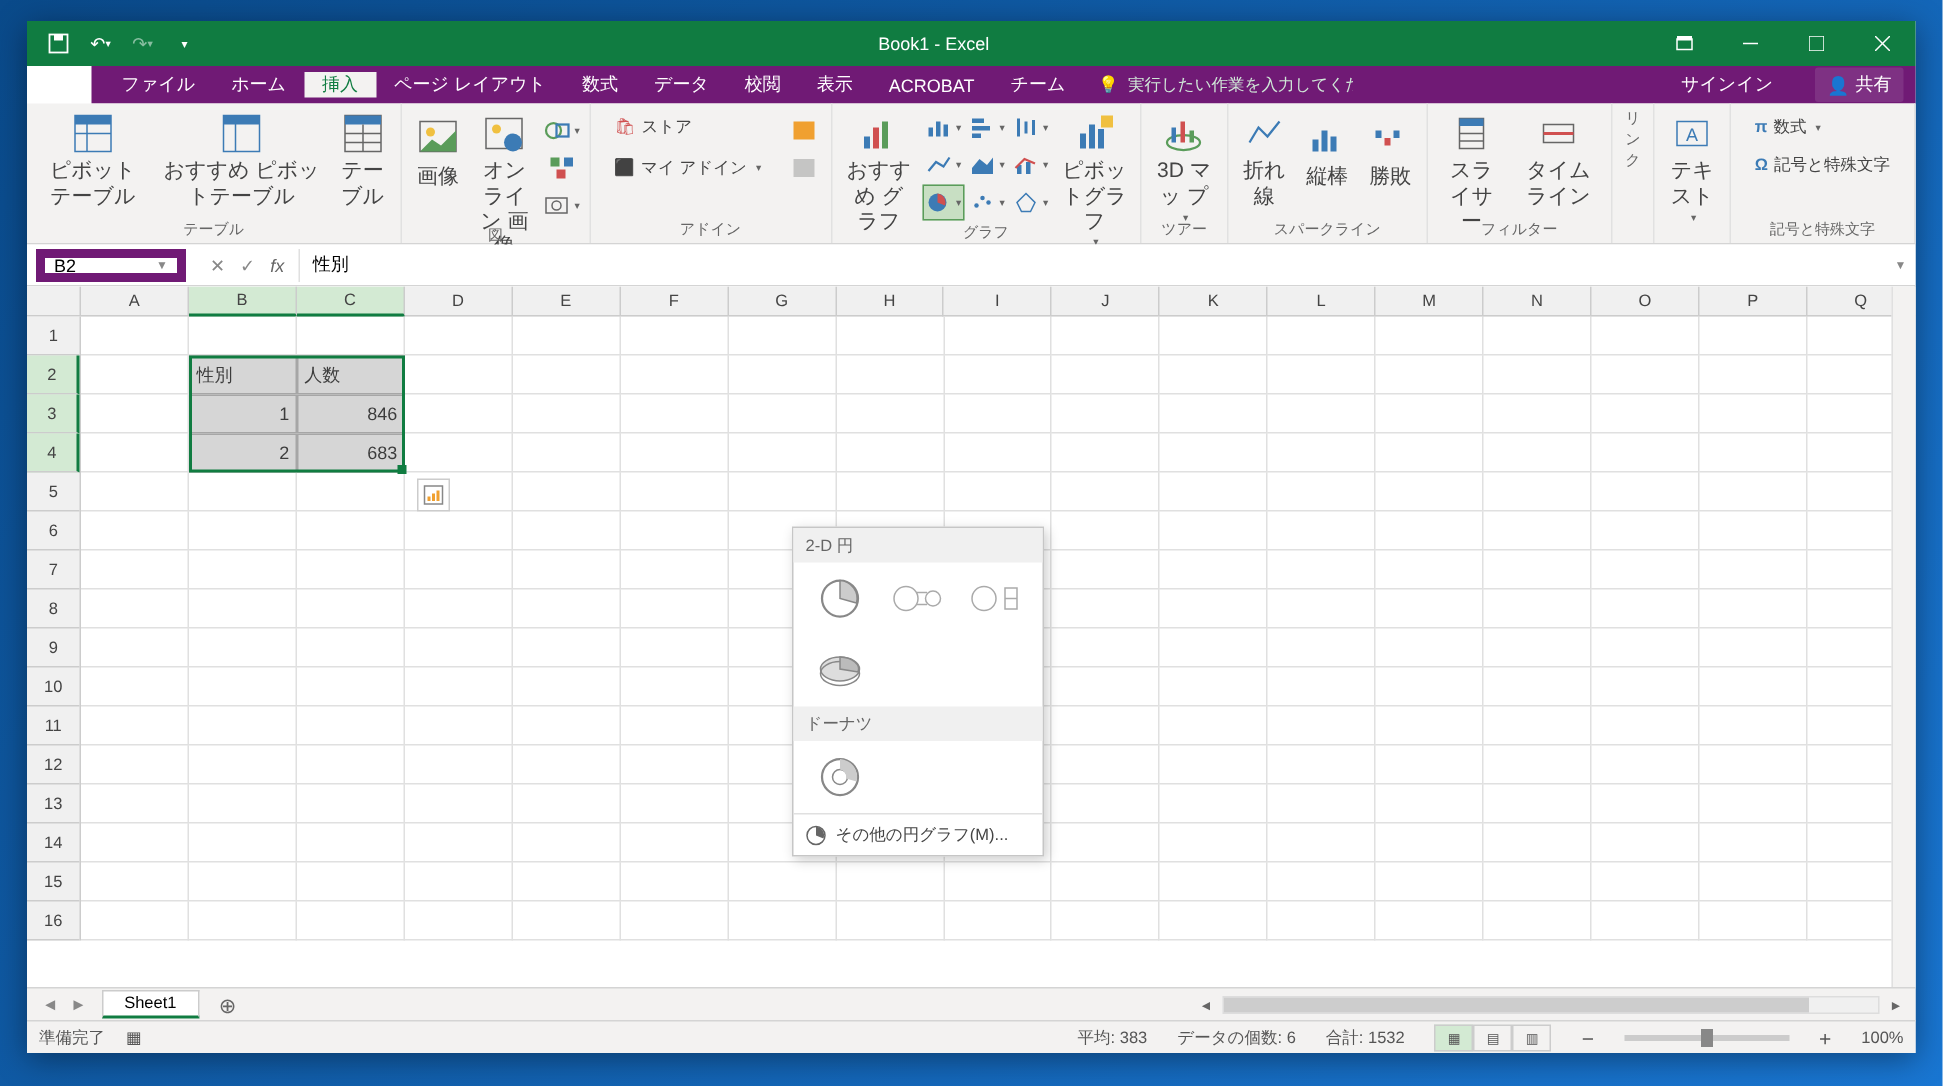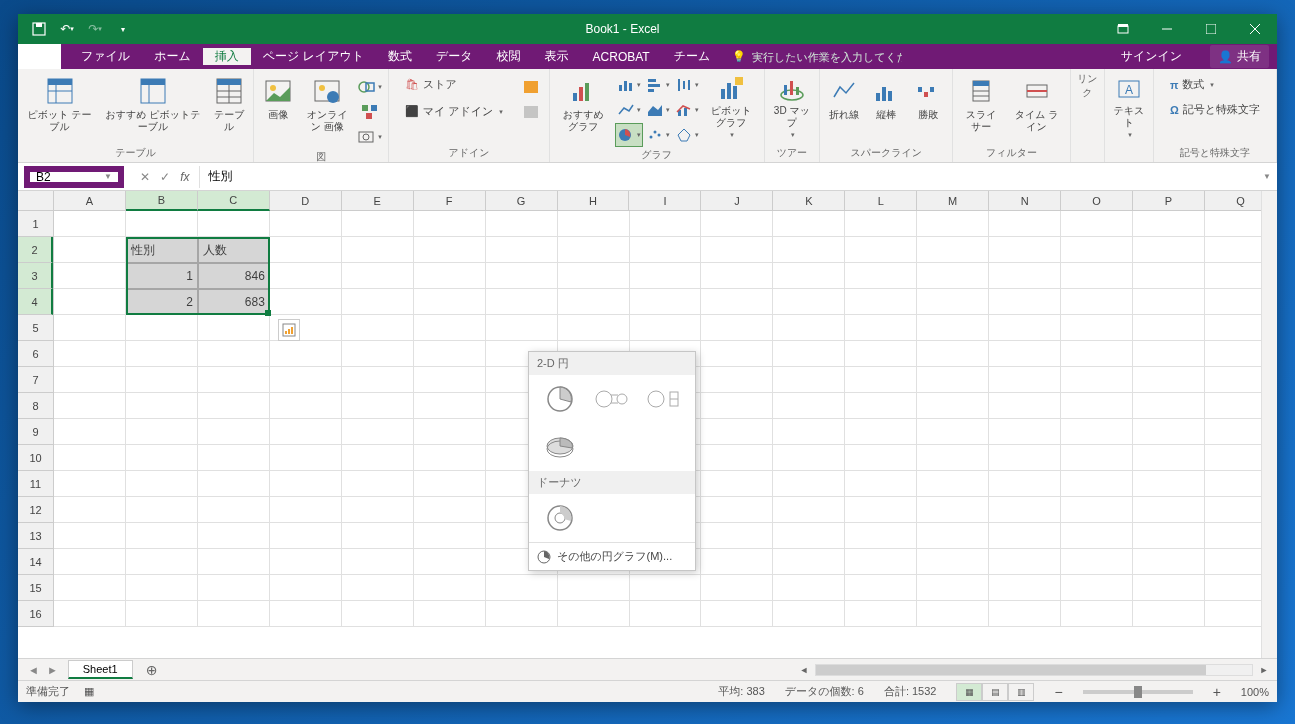--- a/index.html
+++ b/index.html
@@ -18,21 +18,21 @@
 .tell-me input { background: transparent; border: none; color: #d0e8d8; font-size: 11px; width: 150px; outline: none; }
 .tell-me input::placeholder { color: #d0e8d8; }
 .tabs-right { margin-left: auto; display: flex; align-items: center; gap: 28px; padding-right: 8px; }
 .share-btn { background: rgba(255,255,255,0.1); padding: 3px 8px; border-radius: 2px; display: flex; align-items: center; gap: 4px; cursor: pointer; }
 .ribbon-body { height: 94px; background: #f3f2f1; border-bottom: 1px solid #d4d4d4; display: flex; font-size: 11px; color: #444; }
 .ribbon-group { display: flex; flex-direction: column; border-right: 1px solid #e1e1e1; padding: 2px 4px 0; }
 .ribbon-group-content { flex: 1; display: flex; align-items: flex-start; gap: 2px; }
 .ribbon-group-label { text-align: center; font-size: 10px; color: #666; padding: 1px 0 2px; }
 .ribbon-btn { display: flex; flex-direction: column; align-items: center; justify-content: flex-start; padding: 4px 4px; cursor: pointer; gap: 2px; min-width: 40px; height: 72px; }
 .ribbon-btn .icon { width: 32px; height: 32px; display: flex; align-items: center; justify-content: center; }
-.ribbon-btn .label { font-size: 10px; text-align: center; line-height: 1.2; }
+.ribbon-btn .label { font-size: 14px; text-align: center; line-height: 1.2; }
 .ribbon-small { width: 28px; height: 24px; display: flex; align-items: center; justify-content: center; cursor: pointer; }
 .small-stack { display: flex; flex-direction: column; gap: 1px; align-items: flex-start; }
 .chart-row { display: flex; gap: 1px; }
 .addin-row { display: flex; align-items: center; gap: 4px; padding: 2px 6px; cursor: pointer; white-space: nowrap; }
 .drop-arrow::after { content: "▾"; font-size: 7px; margin-left: 2px; color: #666; }
 
 .formula-bar { height: 28px; background: #fff; border-bottom: 1px solid #d4d4d4; display: flex; align-items: center; font-size: 12px; }
 .name-box { width: 100px; height: 22px; border: 6px solid #701a75; margin: 0 6px; padding: 0 6px; display: flex; align-items: center; justify-content: space-between; }
 .fx-controls { display: flex; gap: 10px; padding: 0 10px; color: #888; align-items: center; }
 .fx-label { font-style: italic; color: #666; }

